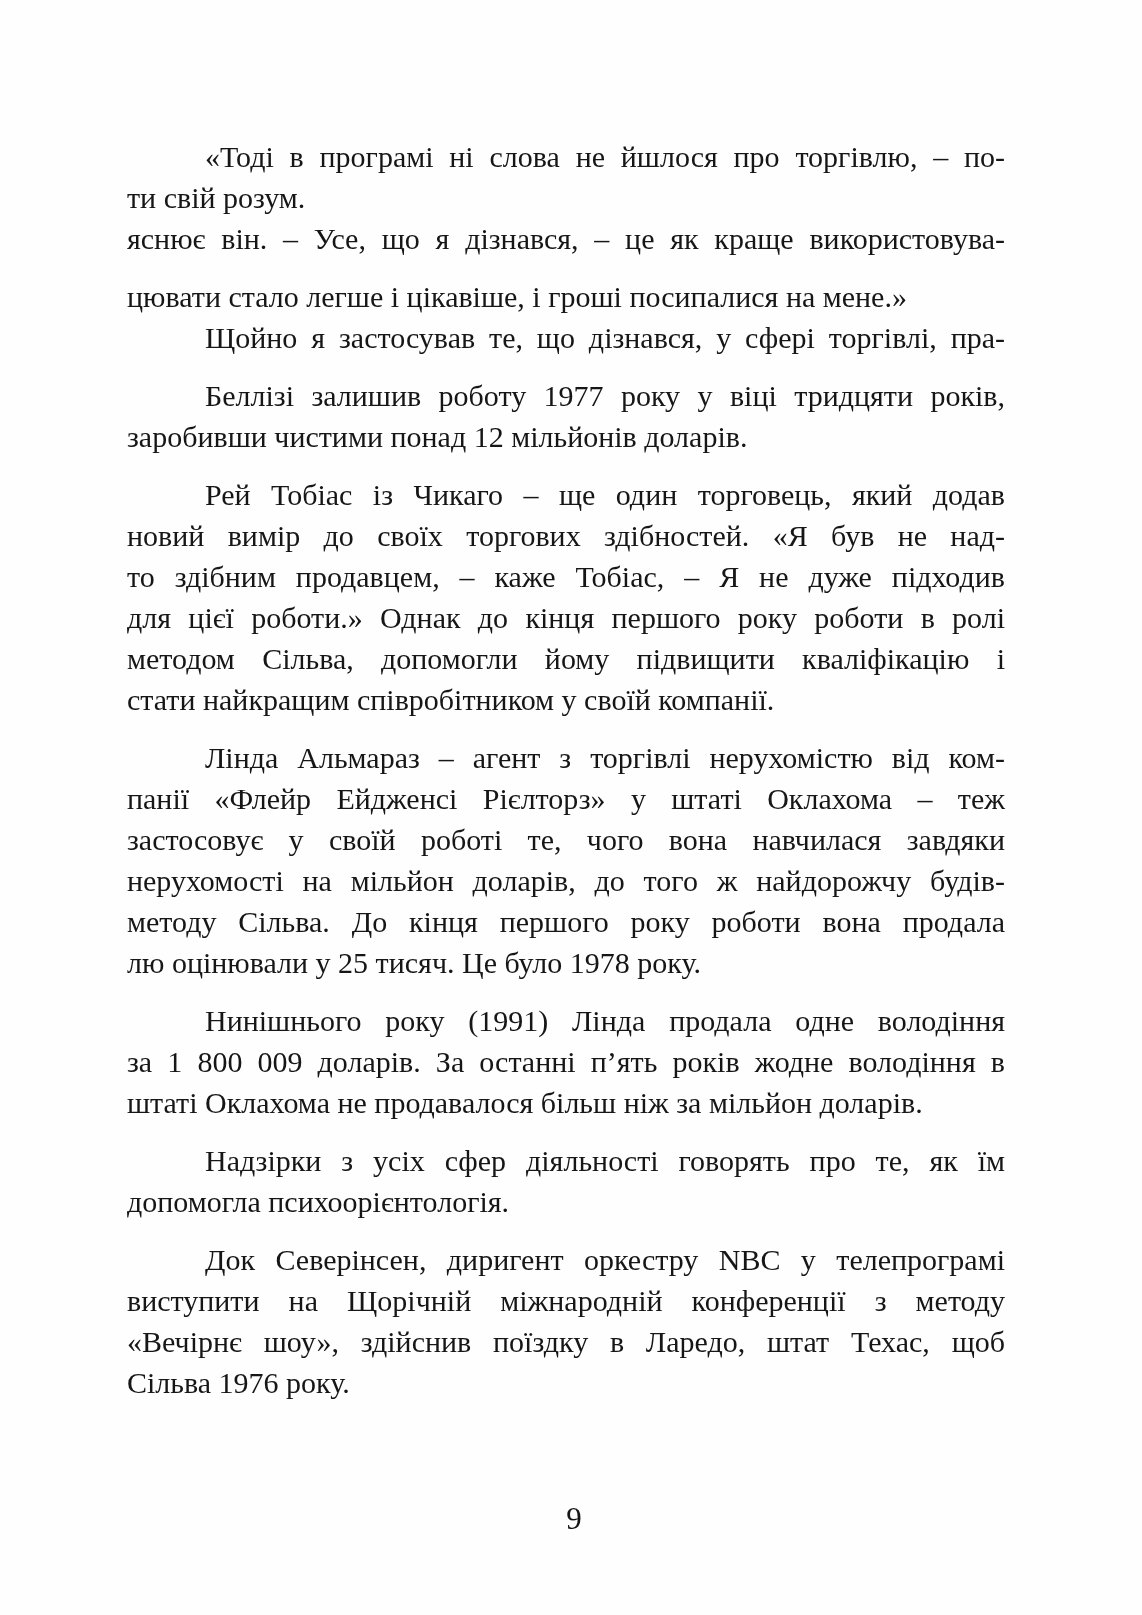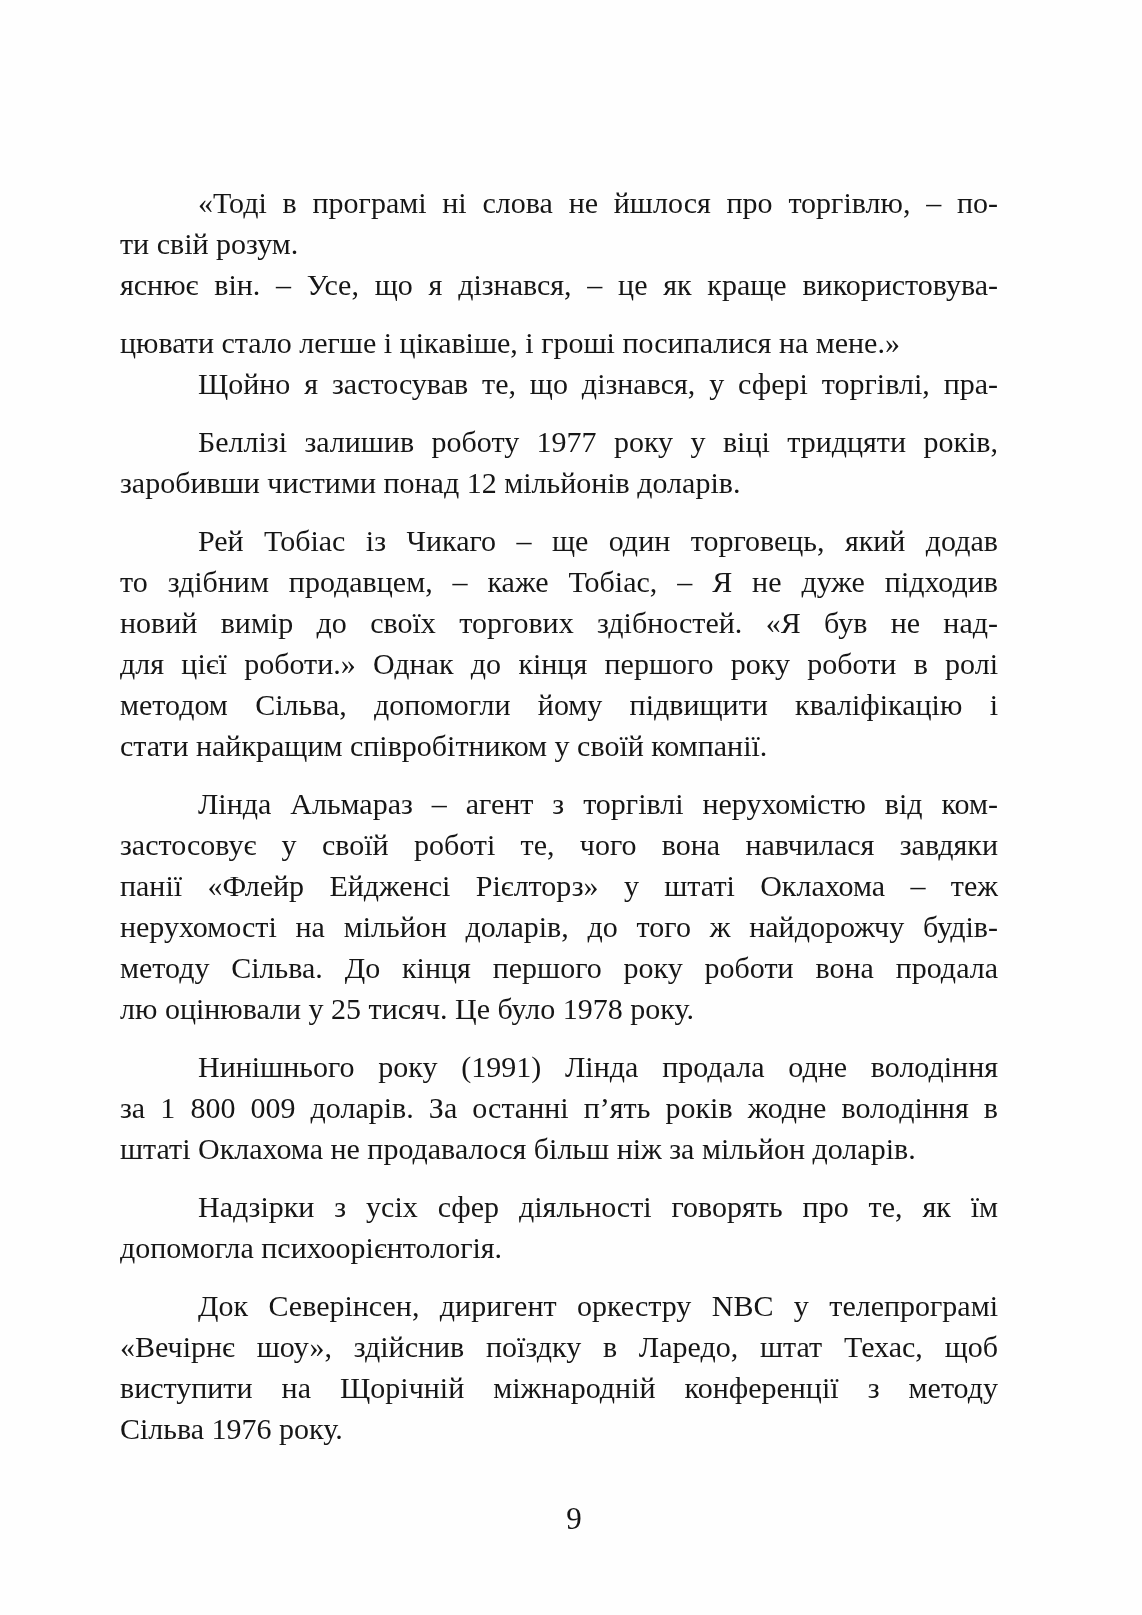--- a/index.html
+++ b/index.html
@@ -11,26 +11,25 @@
     position: relative;
     width: 1142px;
     height: 1615px;
     background: #fefefe;
     color: #161616;
     font-family: "Liberation Serif", "DejaVu Serif", serif;
     overflow: hidden;
   }
   .text-block {
     position: absolute;
-    left: 120px;
+    left: 127px;
     top: 136px;
     width: 878px;
     font-size: 30px;
     line-height: 41px;
-    margin-top: 46px;
   }
   p.para {
     margin: 0 0 17px 0;
     padding: 0;
   }
   .ln {
     display: block;
     text-align: justify;
     text-align-last: justify;
   }
@@ -63,44 +62,44 @@
       <p class="para">
         <span class="ln ln-last">цювати стало легше і цікавіше, і гроші посипалися на мене.»</span>
         <span class="ln ln-first">Щойно я застосував те, що дізнався, у сфері торгівлі, пра-</span>
       </p>
       <p class="para">
         <span class="ln ln-first">Беллізі залишив роботу 1977 року у віці тридцяти років,</span>
         <span class="ln ln-last">заробивши чистими понад 12 мільйонів доларів.</span>
       </p>
       <p class="para">
         <span class="ln ln-first">Рей Тобіас із Чикаго – ще один торговець, який додав</span>
+        <span class="ln">новий вимір до своїх торгових здібностей. «Я був не над-</span>
         <span class="ln">то здібним продавцем, – каже Тобіас, – Я не дуже підходив</span>
-        <span class="ln">новий вимір до своїх торгових здібностей. «Я був не над-</span>
         <span class="ln">для цієї роботи.» Однак до кінця першого року роботи в ролі</span>
         <span class="ln">методом Сільва, допомогли йому підвищити кваліфікацію і</span>
         <span class="ln ln-last">стати найкращим співробітником у своїй компанії.</span>
       </p>
       <p class="para">
         <span class="ln ln-first">Лінда Альмараз – агент з торгівлі нерухомістю від ком-</span>
+        <span class="ln">панії «Флейр Ейдженсі Рієлторз» у штаті Оклахома – теж</span>
         <span class="ln">застосовує у своїй роботі те, чого вона навчилася завдяки</span>
-        <span class="ln">панії «Флейр Ейдженсі Рієлторз» у штаті Оклахома – теж</span>
         <span class="ln">нерухомості на мільйон доларів, до того ж найдорожчу будів-</span>
         <span class="ln">методу Сільва. До кінця першого року роботи вона продала</span>
         <span class="ln ln-last">лю оцінювали у 25 тисяч. Це було 1978 року.</span>
       </p>
       <p class="para">
         <span class="ln ln-first">Нинішнього року (1991) Лінда продала одне володіння</span>
         <span class="ln">за 1 800 009 доларів. За останні п’ять років жодне володіння в</span>
         <span class="ln ln-last">штаті Оклахома не продавалося більш ніж за мільйон доларів.</span>
       </p>
       <p class="para">
         <span class="ln ln-first">Надзірки з усіх сфер діяльності говорять про те, як їм</span>
         <span class="ln ln-last">допомогла психоорієнтологія.</span>
       </p>
       <p class="para">
         <span class="ln ln-first">Док Северінсен, диригент оркестру NBC у телепрограмі</span>
+        <span class="ln">виступити на Щорічній міжнародній конференції з методу</span>
         <span class="ln">«Вечірнє шоу», здійснив поїздку в Ларедо, штат Техас, щоб</span>
-        <span class="ln">виступити на Щорічній міжнародній конференції з методу</span>
         <span class="ln ln-last">Сільва 1976 року.</span>
       </p>
     </main>
   <div class="page-number">9</div>
 </div>
 
 </body></html>

